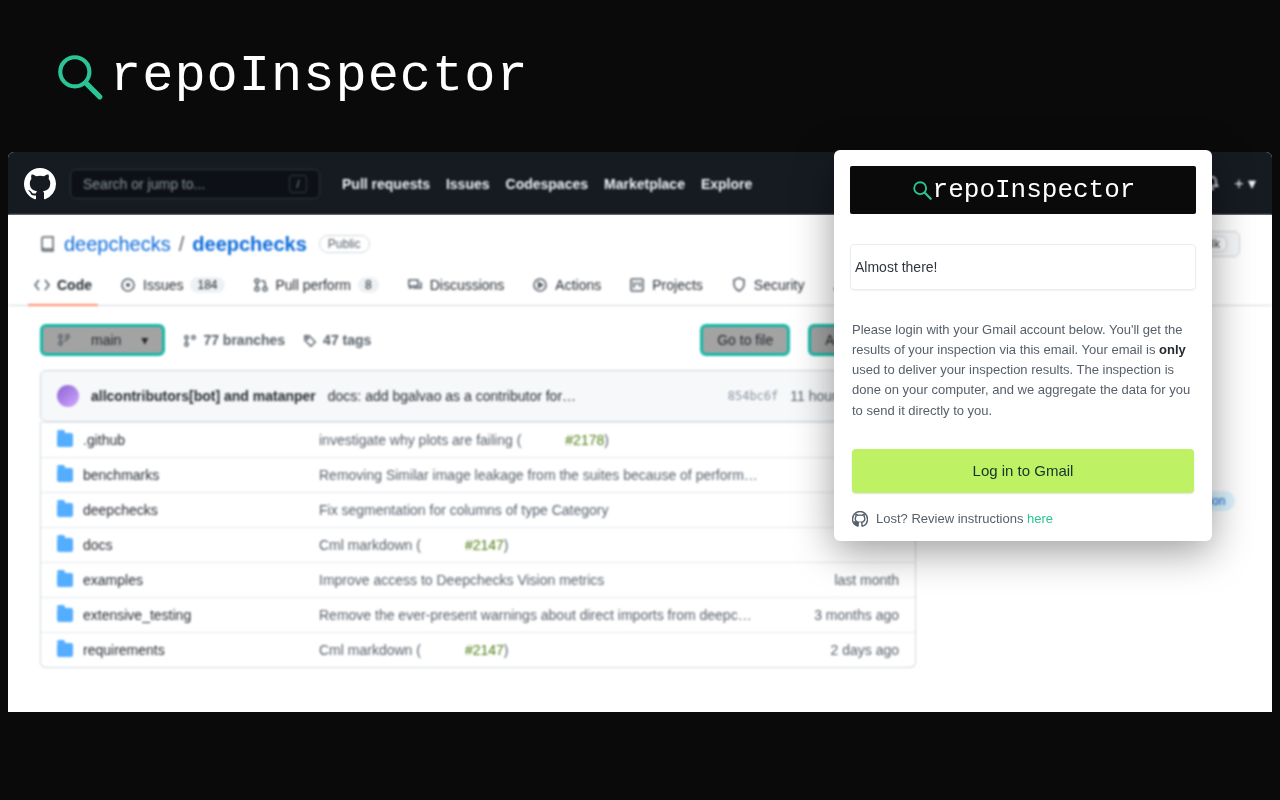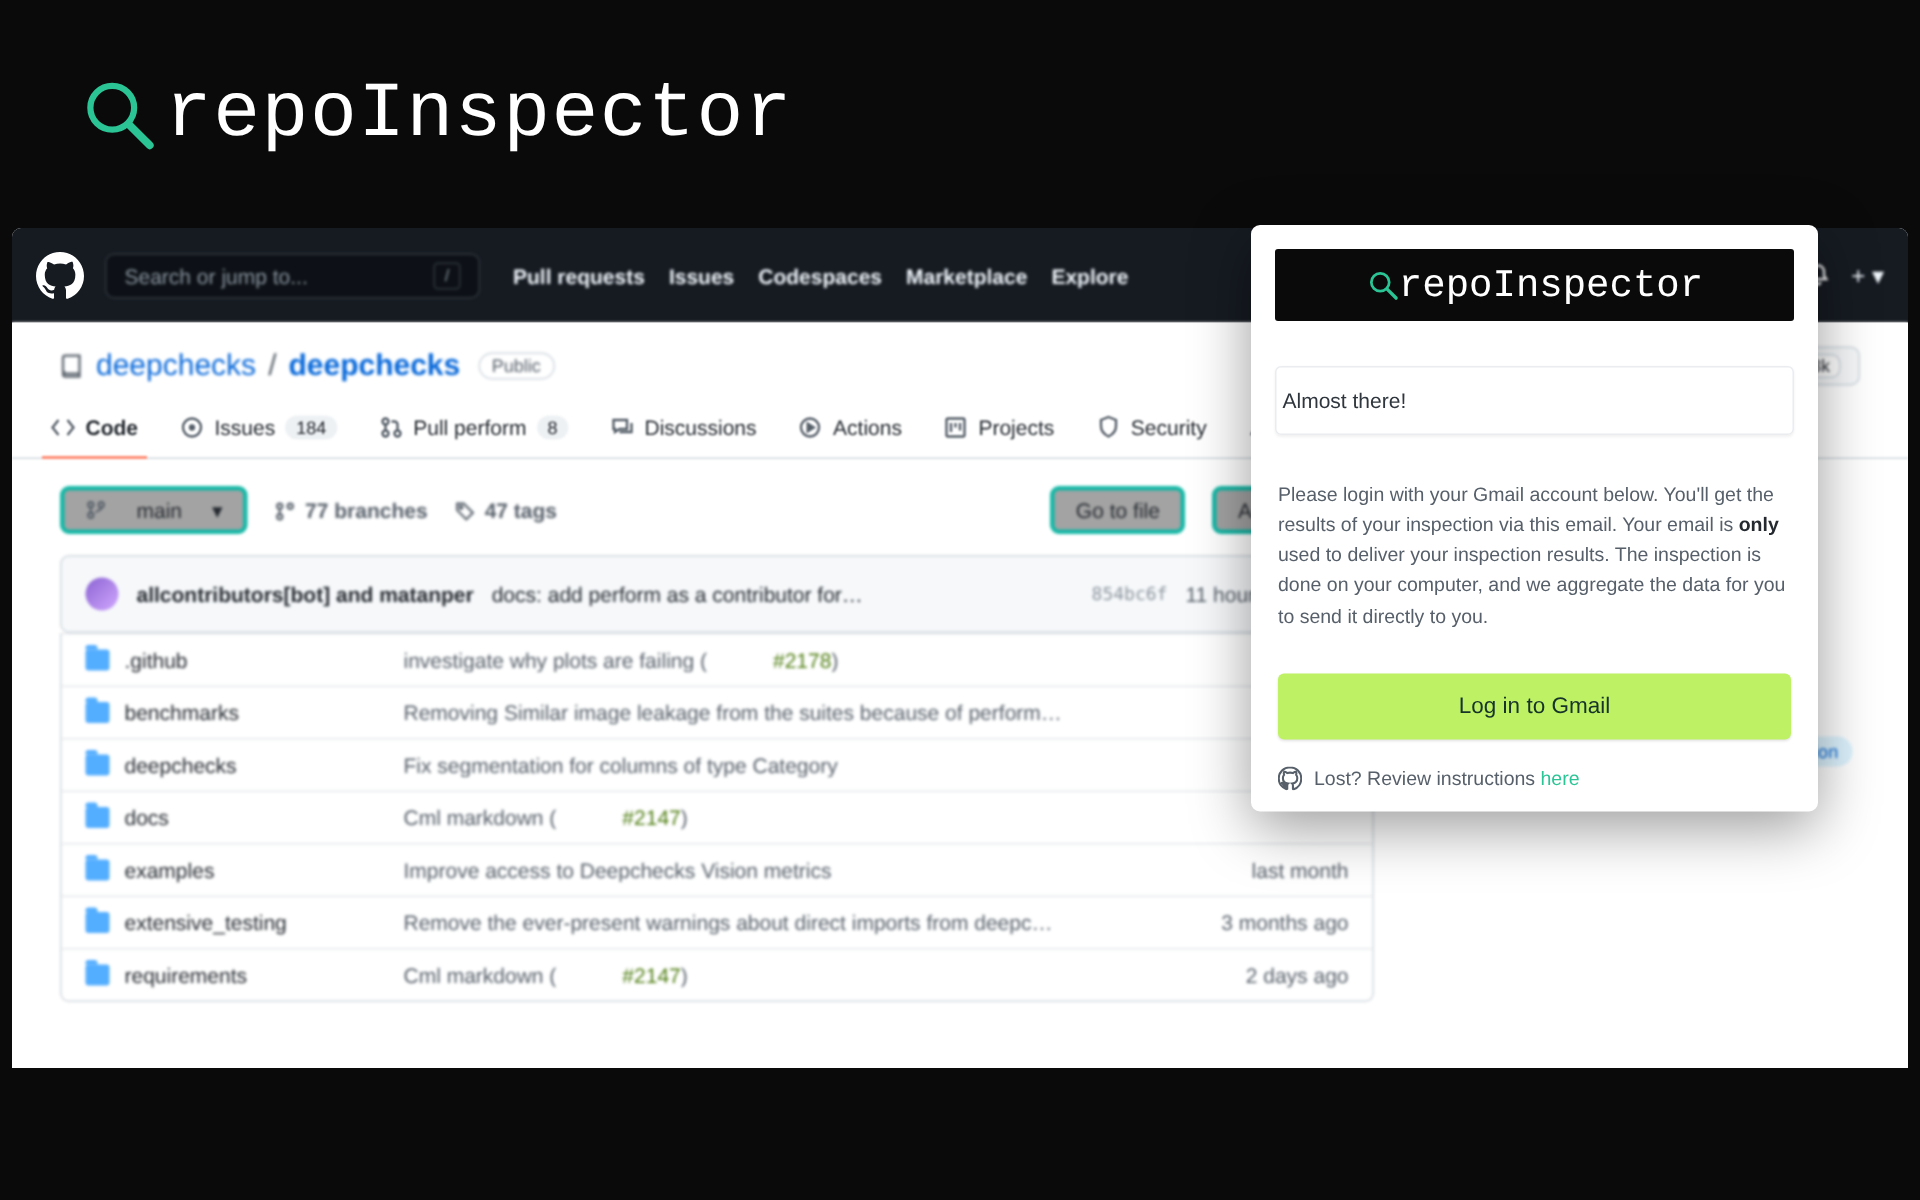--- a/index.html
+++ b/index.html
@@ -46,21 +46,21 @@
 .ft-text { color:#57606a; font-size:14px; display:flex; align-items:flex-end; gap:6px;}
 .ft-spacer { flex:1; }
 
 .commit-box { border:1px solid #d0d7de; border-radius:6px; background:#f6f8fa; padding:14px 16px; display:flex; align-items:center; gap:12px; font-size:14px; color:#24292f;}
 .commit-box .msg { flex:1; white-space:nowrap; overflow:hidden; text-overflow:ellipsis; }
 .commit-box .time { color:#57606a; }
 .avatar { width:22px; height:22px; border-radius:50%; background:linear-gradient(135deg,#8a63d2,#d2a8ff); }
 
 .file-list { border:1px solid #d0d7de; border-top:none; border-radius:0 0 6px 6px;}
 .file-row { display:flex; align-items:center; padding:9px 16px; border-top:1px solid #e4e8ec; font-size:14px;}
-.file-row .fname { width:212px; color:#24292f; display:flex; align-items:center; gap:10px;}
+.file-row .fname { width:262px; color:#24292f; display:flex; align-items:center; gap:10px;}
 .file-row .fmsg { flex:1; color:#57606a; white-space:nowrap; overflow:hidden; text-overflow:ellipsis; }
 .file-row .fmsg .lnk { color:#4d7c0f;padding-left:44px; }
 .file-row .ftime { color:#57606a; text-align:right; width:120px;}
 .folder-icon { width:16px; height:14px; background:#54aeff; border-radius:2px; display:inline-block; position:relative;}
 .folder-icon::before{content:"";position:absolute;top:-3px;left:0;width:8px;height:3px;background:#54aeff;border-radius:2px 2px 0 0;}
 
 
 .repo-side { width:300px; }
 .tag-cloud { display:flex; flex-wrap:wrap; gap:6px; margin-top:100px;}
 .tag-pill { background:#ddf4ff; color:#0969da; border-radius:14px; padding:3px 10px; font-size:12px;}
@@ -230,21 +230,21 @@
             <b>47 tags</b>
           </div>
         <div class="ft-spacer"></div>
         <div class="ft-btn">Go to file</div>
         <div class="ft-btn"><span>Add file</span> ▾</div>
       </div>
 
       <div class="commit-box">
         <div class="avatar"></div>
         <span style="font-weight:600">allcontributors[bot] and matanper</span>
-        <span class="msg">docs: add perform as a contributor for…</span>
+        <span class="msg">docs: add bgalvao as a contributor for…</span>
         <span style="color:#8c959f;font-family:monospace;font-size:12px">854bc6f</span>
         <span class="time">11 hours ago</span>
         <svg width="16" height="16" viewBox="0 0 16 16" fill="none" stroke="#57606a" stroke-width="1.5">
             <circle cx="8" cy="8" r="6"></circle>
             <path d="M8 5v3l2 2"></path>
           </svg>
       </div>
 
       <div class="file-list" id="file-list">
           <div class="file-row">

